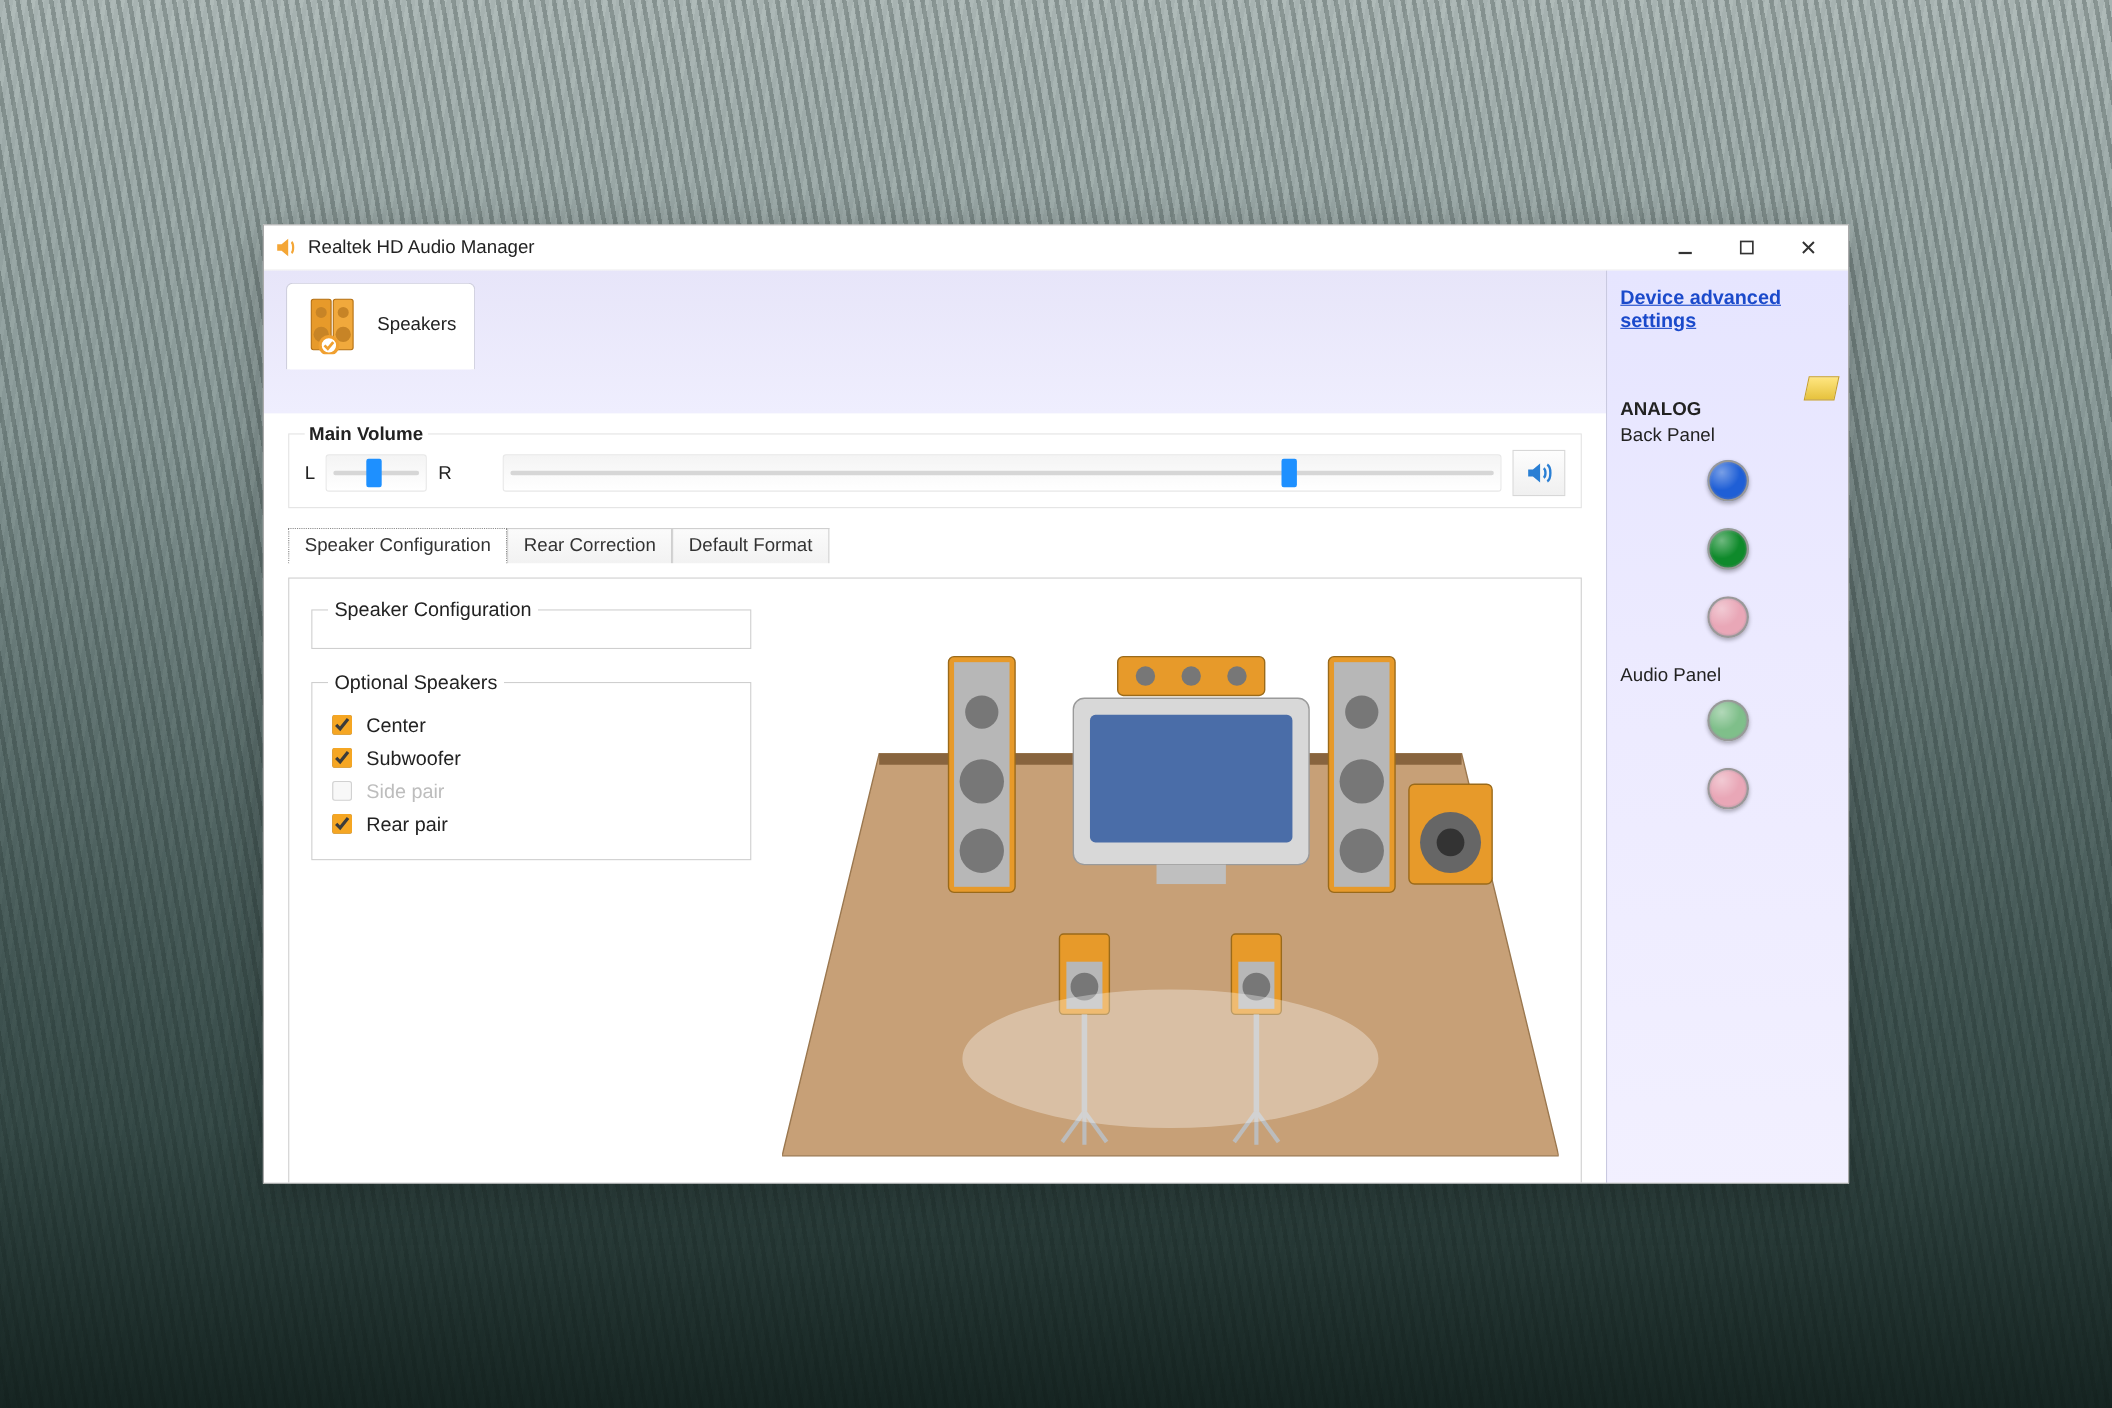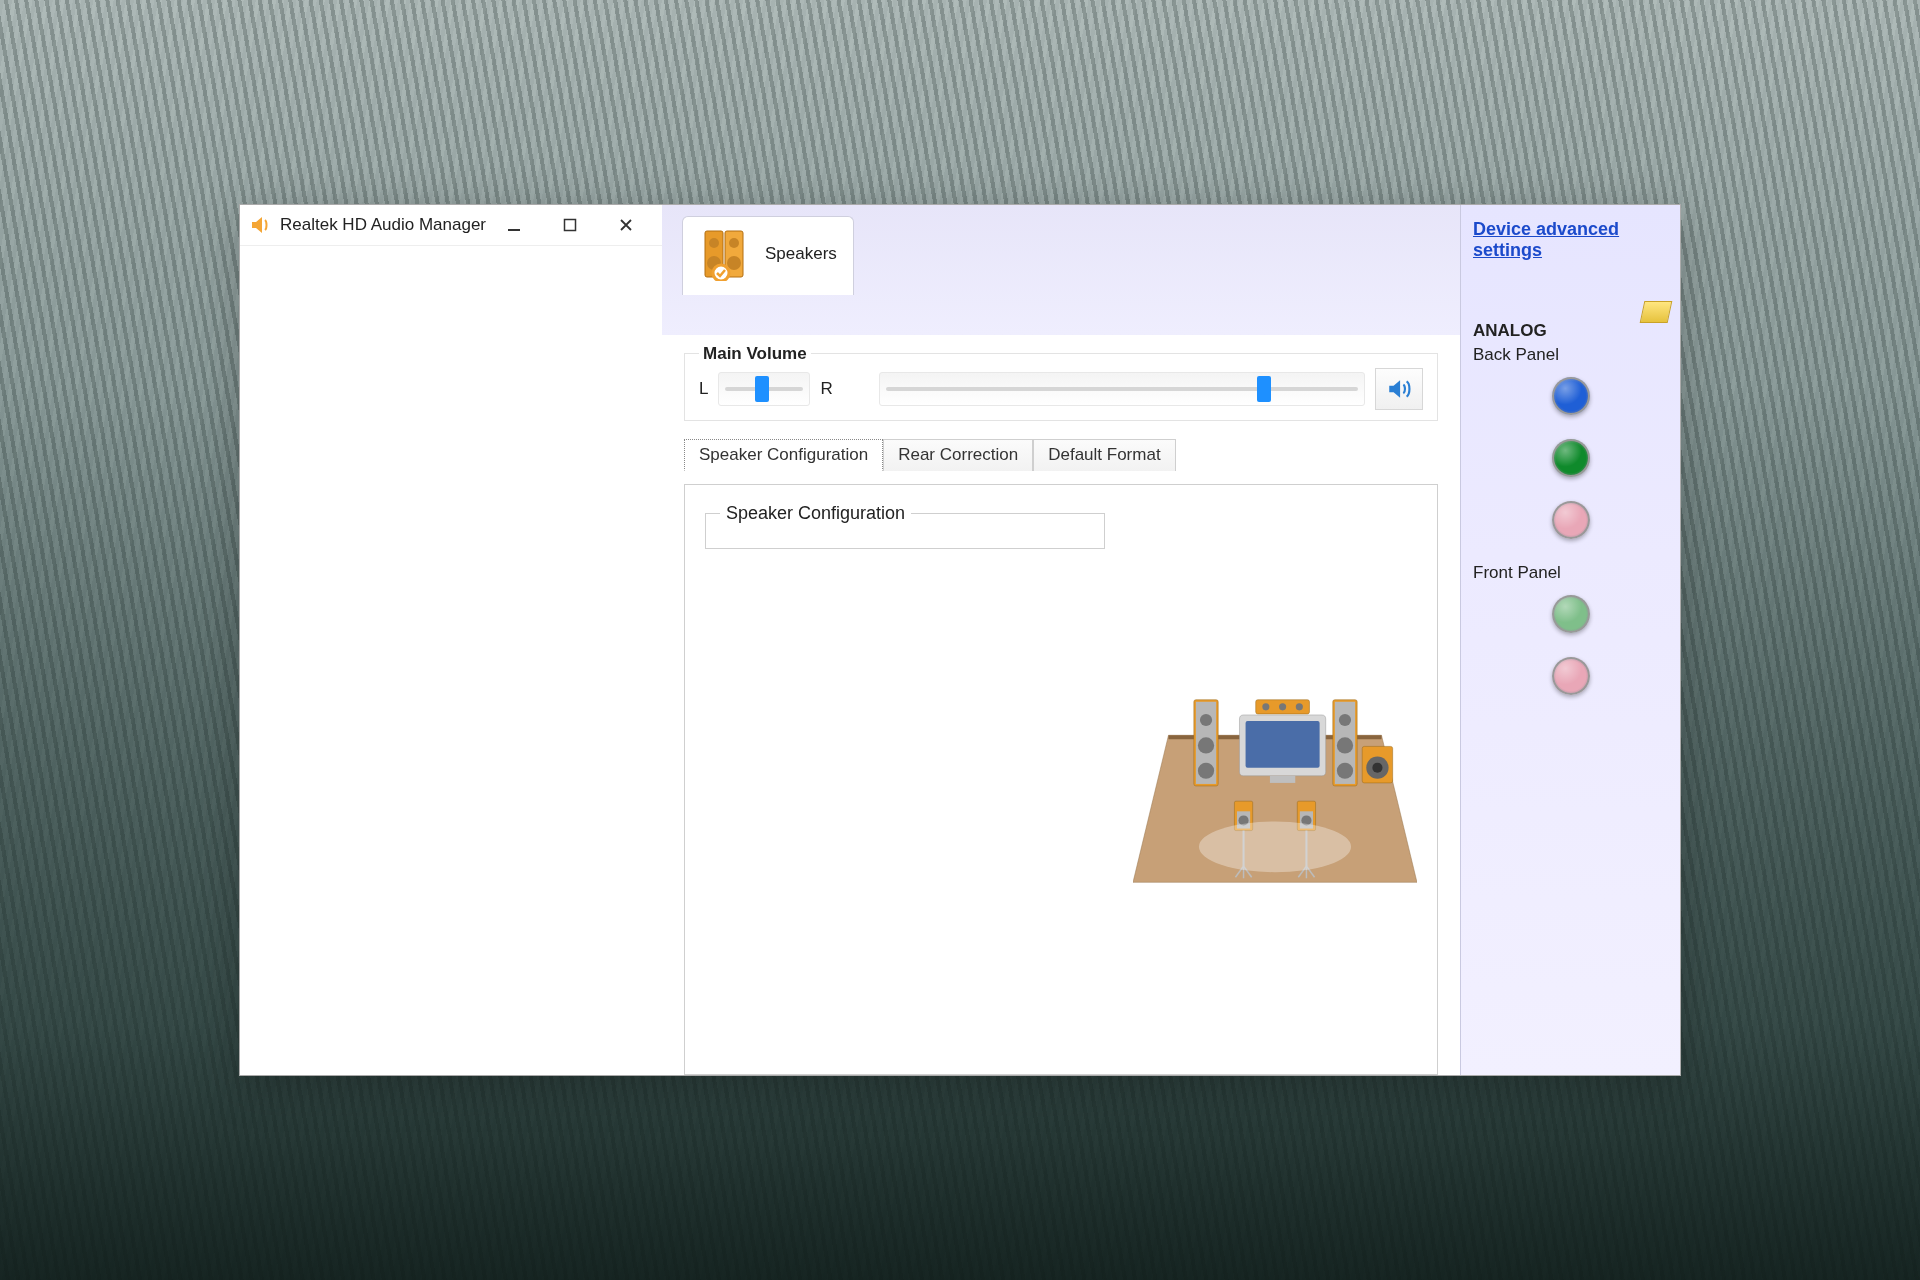--- a/index.html
+++ b/index.html
@@ -5,21 +5,21 @@
   html,body{margin:0;padding:0;height:100%;overflow:hidden;font-family:"Segoe UI",Tahoma,Arial,sans-serif;font-size:17px;color:#222}
   .desktop{position:relative;width:1920px;height:1280px;background:
     linear-gradient(rgba(220,230,230,.7),rgba(60,90,90,.8)),
     repeating-linear-gradient(100deg,#2b3b36 0 4px,#3e4d48 4px 8px,#2b3b36 8px 12px,#45554e 12px 16px);
     background-color:#3a4a44;display:flex;align-items:center;justify-content:center}
   
   .desktop::after{content:"";position:absolute;inset:0;
     background:linear-gradient(#ffffff00 30%,#1a2a2680 80%,#0d1815cc 100%),
       repeating-linear-gradient(80deg,transparent 0 6px,#1d2b2840 6px 10px);
     pointer-events:none}
-  .window{position:relative;z-index:1;width:1440px;height:870px;background:#fff;border:1px solid #aaa;box-shadow:0 10px 40px rgba(0,0,0,.25);display:flex;flex-direction:row;overflow:hidden}
+  .window{position:relative;z-index:1;width:1440px;height:870px;background:#fff;border:1px solid #aaa;box-shadow:0 10px 40px rgba(0,0,0,.25);display:flex;flex-direction:column;overflow:hidden}
   .titlebar{height:40px;display:flex;align-items:center;padding:0 8px;background:#fff;border-bottom:1px solid #eee}
   .titlebar .ticon{width:24px;height:24px;margin-right:8px;display:flex;align-items:center;justify-content:center}
   .titlebar .ttxt{flex:0 0 auto}
   .titlebar .spacer{flex:1}
   .winbtn{width:56px;height:40px;display:flex;align-items:center;justify-content:center;color:#333}
   .winbtn svg{width:14px;height:14px}
   .body{flex:1;display:flex}
   .main{flex:1;display:flex;flex-direction:column;position:relative}
   .side{width:220px;background:linear-gradient(180deg,#e6e5ff,#eceaff 40%,#f2f0ff);border-left:1px solid #c9c9e0;padding:14px 12px;box-sizing:border-box}
   .devtab-row{display:flex;align-items:flex-start;padding:10px 0 0 20px;height:120px;background:linear-gradient(#e7e5f9,#efeefe)}
@@ -143,20 +143,39 @@
             <div class="tab"><span>Rear Correction</span></div>
             <div class="tab"><span>Default Format</span></div>
           </div>
 
           <div class="tabpanel">
             <div class="leftcol">
               <fieldset>
                 <legend>Speaker Configuration</legend>
               </fieldset>
 
+              <fieldset>
+                <legend>Optional Speakers</legend>
+                <label class="chk">
+                    <input type="checkbox" checked="" style="">
+                    <span>Center</span>
+                  </label>
+                <label class="chk">
+                    <input type="checkbox" checked="" style="">
+                    <span>Subwoofer</span>
+                  </label>
+                <label class="chk disabled">
+                    <input type="checkbox" disabled="" style="">
+                    <span>Side pair</span>
+                  </label>
+                <label class="chk">
+                    <input type="checkbox" checked="" style="">
+                    <span>Rear pair</span>
+                  </label>
+              </fieldset>
 
             </div>
 
             <div class="roomviz">
               <div class="stage">
                 <svg viewBox="0 0 560 430" width="100%" height="100%" preserveAspectRatio="xMidYMid meet">
 
                   <polygon points="70,110 490,110 560,400 0,400" fill="#c7a077" stroke="#9a774f"></polygon>
                   <polygon points="70,110 490,110 490,118 70,118" fill="#88643e"></polygon>
 
@@ -223,21 +242,21 @@
       <div class="side">
         <a href="#" class="link"><span>Device advanced settings</span></a>
         <div class="sideflag"></div>
         <div class="sideHdr" style="margin-top:60px">ANALOG</div>
         <div>Back Panel</div>
         <div class="jackcol">
           <span class="jack" style="--c:#1f5fd6"></span>
           <span class="jack" style="--c:#0f8a2b"></span>
           <span class="jack" style="--c:#e9a7b7"></span>
         </div>
-        <div style="margin-top:12px">Front Panel</div>
+        <div style="margin-top:12px">Audio Panel</div>
         <div class="jackcol">
           <span class="jack" style="--c:#7fbf8a"></span>
           <span class="jack" style="--c:#e9a7b7"></span>
         </div>
       </div>
     </div>
   </div>
 </div>
 
 </body></html>

